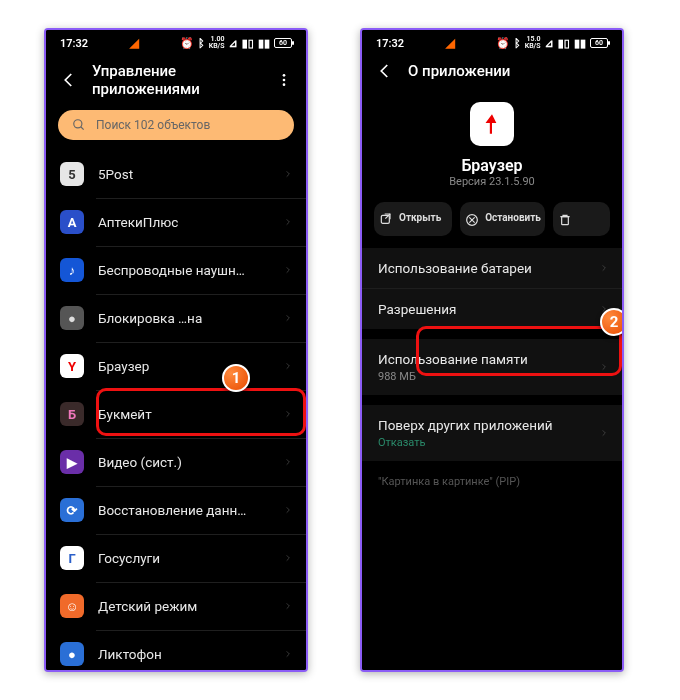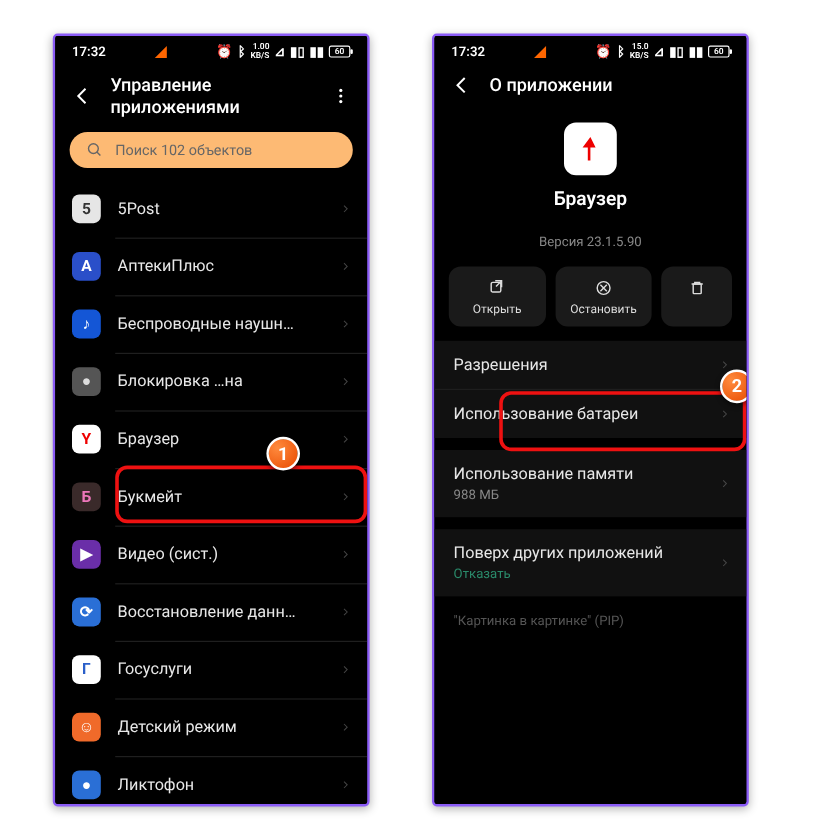--- a/index.html
+++ b/index.html
@@ -121,38 +121,39 @@
   .hero-icon {
     width:44px; height:44px;
     border-radius:10px;
     background:#fff;
     display:flex;
     align-items:center;
     justify-content:center;
     margin-bottom:10px;
   }
   .hero-name { font-size:16px; font-weight:600; color:#fff; }
-  .hero-ver { font-size:11px; color:#888; margin-top:20px;}
+  .hero-ver { font-size:11px; color:#888; margin-top:0;}
   .action-row {
     display:flex;
     gap:8px;
     padding:0 12px 12px;
   }
   .action-btn {
     flex:1;
     background:#1a1a1a;
     border-radius:10px;
     padding:10px 4px 8px;
     display:flex;
-    flex-direction:column;
-    align-items:center;
+    flex-direction:row;
+    align-items:flex-start;
     gap:5px;
     font-size:10px;
     color:#ddd;
     position:relative;
+    font-weight:bold;
   }
   .action-btn svg { width:16px; height:16px; }
   .section {
     background:#111;
     margin:0 0 10px;
   }
   .setting-row {
     padding:12px 16px;
     display:flex;
     flex-direction:column;
@@ -346,27 +347,27 @@
             <path d="M5 7h14"></path>
             <path d="M9 7V5h6v2"></path>
             <rect x="7" y="7" width="10" height="12" rx="1"></rect>
           </svg>
         <span></span>
       </div>
     </div>
 
     <div class="section">
       <div class="setting-row simple">
+        <div class="s-label">Использование батареи</div>
+        <svg class="chev" viewBox="0 0 24 24" fill="none" stroke="#aaa" stroke-width="2.5">
+            <path d="M8 4l8 8-8 8"></path>
+          </svg>
+      </div>
+      <div class="setting-row simple">
         <div class="s-label">Разрешения</div>
-        <svg class="chev" viewBox="0 0 24 24" fill="none" stroke="#aaa" stroke-width="2.5">
-            <path d="M8 4l8 8-8 8"></path>
-          </svg>
-      </div>
-      <div class="setting-row simple">
-        <div class="s-label">Использование батареи</div>
         <svg class="chev" viewBox="0 0 24 24" fill="none" stroke="#aaa" stroke-width="2.5">
             <path d="M8 4l8 8-8 8"></path>
           </svg>
       </div>
     </div>
 
     <div class="section">
       <div class="setting-row">
         <div class="s-label">Использование памяти</div>
         <div class="s-sub">988 МБ</div>

